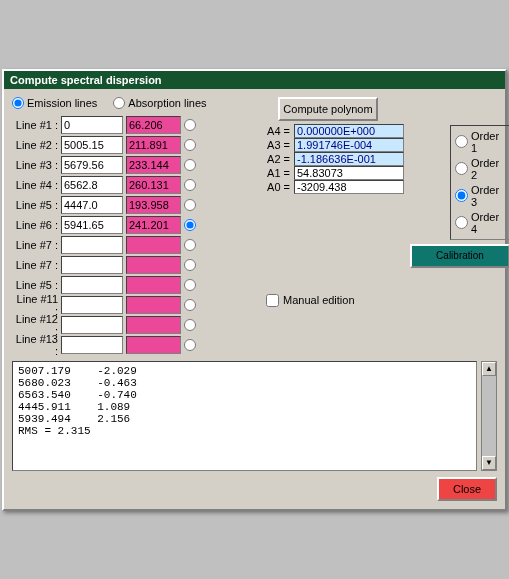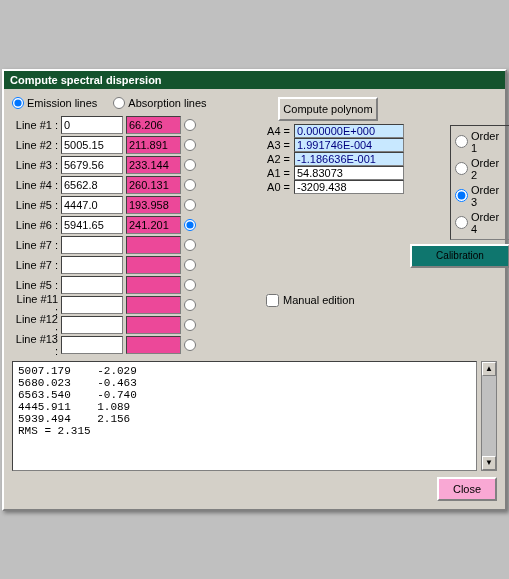--- a/index.html
+++ b/index.html
@@ -230,21 +230,21 @@
       flex: 1;
       background: #c0c0c0;
     }
     .bottom-row {
       display: flex;
       justify-content: flex-end;
     }
     .close-btn {
       width: 60px;
       height: 24px;
-      background: #f9a8d4;
+      background: #ef4444;
       border: 2px solid #ffffff;
       border-bottom-color: #808080;
       border-right-color: #808080;
       font-size: 11px;
       cursor: pointer;
     }
     .output-line {
       display: flex;
       gap: 12px;
       white-space: pre;

